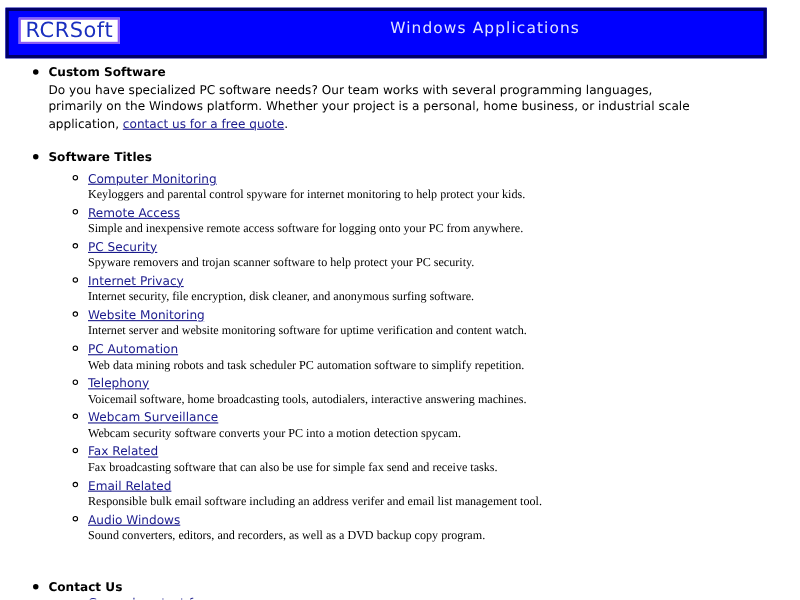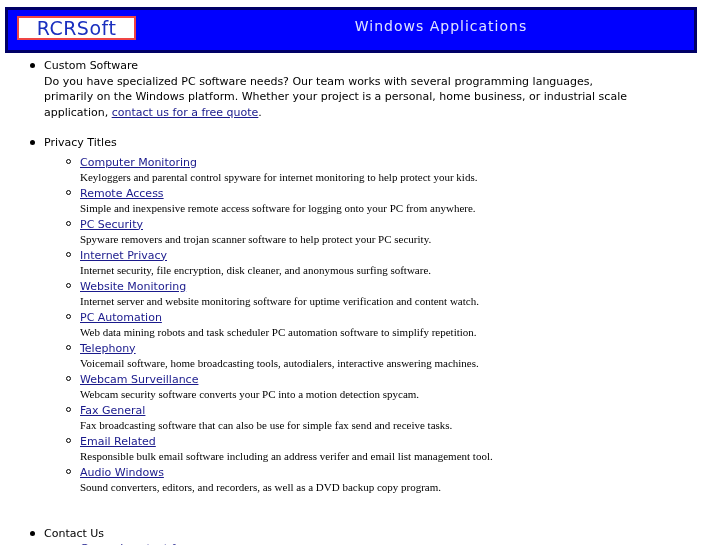--- a/index.html
+++ b/index.html
@@ -1,29 +1,29 @@
 <!DOCTYPE html>
 <html><head>
 <meta charset="utf-8">
 <style>
   html, body { margin:0; padding:0; background:#ffffff; }
   body { width:727px; height:545px; overflow:hidden; position:relative;
          font-family:"DejaVu Sans", sans-serif; font-size:11px; color:#000; }
   .banner { position:absolute; left:5px; top:7px; width:686px; height:40px;
             background:#0000ff; border:3px solid #000066; }
-  .logo-box { position:absolute; left:9px; top:6px; width:119px; height:24px;
-              background:#fff; border:2px solid #ef4444; box-sizing:border-box;
+  .logo-box { position:absolute; left:9px; top:6px; width:92px; height:24px;
+              background:#fff; border:2px solid #8b5cf6; box-sizing:border-box;
               color:#1a2fbf; font-size:19px; line-height:20px; text-align:center;
               font-family:"DejaVu Sans", sans-serif; letter-spacing:0.5px; }
   .banner-title { position:absolute; left:180px; right:0; top:8px; text-align:center;
                   color:#e0e4ff; font-size:14px; letter-spacing:1px; }
   ul.top { position:absolute; left:0; top:58px; margin:0; padding:0 0 0 44px; list-style:none; width:600px; }
   ul.top > li { position:relative; margin-bottom:15px; line-height:15.5px; }
   ul.top > li::before { content:""; position:absolute; left:-14px; top:5px; width:5px; height:5px; border-radius:50%; background:#000; }
-  .heading { font-weight:normal; }
+  .heading { font-weight:bold; }
   a { color:#1a1a8c; }
   ul.sub { list-style:none; margin:4px 0 0 0; padding:0 0 0 36px; width:560px; }
   ul.sub li { position:relative; line-height:15.5px; }
   ul.sub li::before { content:""; position:absolute; left:-14px; top:4px; width:3px; height:3px; border-radius:50%; border:1px solid #000; }
   .desc { display:block;font-family:Liberation Serif, serif; }
   .contact { margin-top:30px; }
 </style>
 </head>
 <body>
 
@@ -31,31 +31,31 @@
   <div class="logo-box">RCRSoft</div>
   <div class="banner-title">Windows Applications</div>
 </div>
 
 <ul class="top">
   <li>
     <div class="heading">Custom Software</div>
     <div><span>Do you have specialized PC software needs? Our team works with several programming languages, primarily on the Windows platform. Whether your project is a personal, home business, or industrial scale application, </span><a href="#">contact us for a free quote</a><span>.</span></div>
   </li>
   <li>
-    <div class="heading">Privacy Titles</div>
+    <div class="heading">Software Titles</div>
     <ul class="sub">
       <li><a href="#">Computer Monitoring</a><span class="desc">Keyloggers and parental control spyware for internet monitoring to help protect your kids.</span></li>
       <li><a href="#">Remote Access</a><span class="desc">Simple and inexpensive remote access software for logging onto your PC from anywhere.</span></li>
       <li><a href="#">PC Security</a><span class="desc">Spyware removers and trojan scanner software to help protect your PC security.</span></li>
       <li><a href="#">Internet Privacy</a><span class="desc">Internet security, file encryption, disk cleaner, and anonymous surfing software.</span></li>
       <li><a href="#">Website Monitoring</a><span class="desc">Internet server and website monitoring software for uptime verification and content watch.</span></li>
       <li><a href="#">PC Automation</a><span class="desc">Web data mining robots and task scheduler PC automation software to simplify repetition.</span></li>
       <li><a href="#">Telephony</a><span class="desc">Voicemail software, home broadcasting tools, autodialers, interactive answering machines.</span></li>
       <li><a href="#">Webcam Surveillance</a><span class="desc">Webcam security software converts your PC into a motion detection spycam.</span></li>
-      <li><a href="#">Fax General</a><span class="desc">Fax broadcasting software that can also be use for simple fax send and receive tasks.</span></li>
+      <li><a href="#">Fax Related</a><span class="desc">Fax broadcasting software that can also be use for simple fax send and receive tasks.</span></li>
       <li><a href="#">Email Related</a><span class="desc">Responsible bulk email software including an address verifer and email list management tool.</span></li>
       <li><a href="#">Audio Windows</a><span class="desc">Sound converters, editors, and recorders, as well as a DVD backup copy program.</span></li>
     </ul>
   </li>
   <li class="contact">
     <div class="heading">Contact Us</div>
     <ul class="sub" style="margin-top:0">
       <li><a href="#">General contact form</a></li>
     </ul>
   </li>

